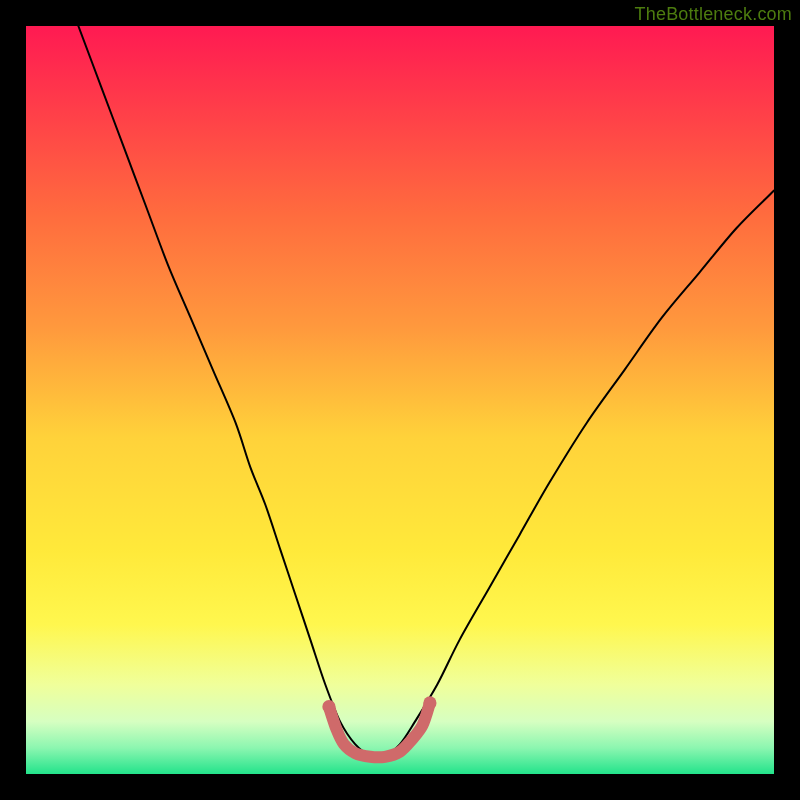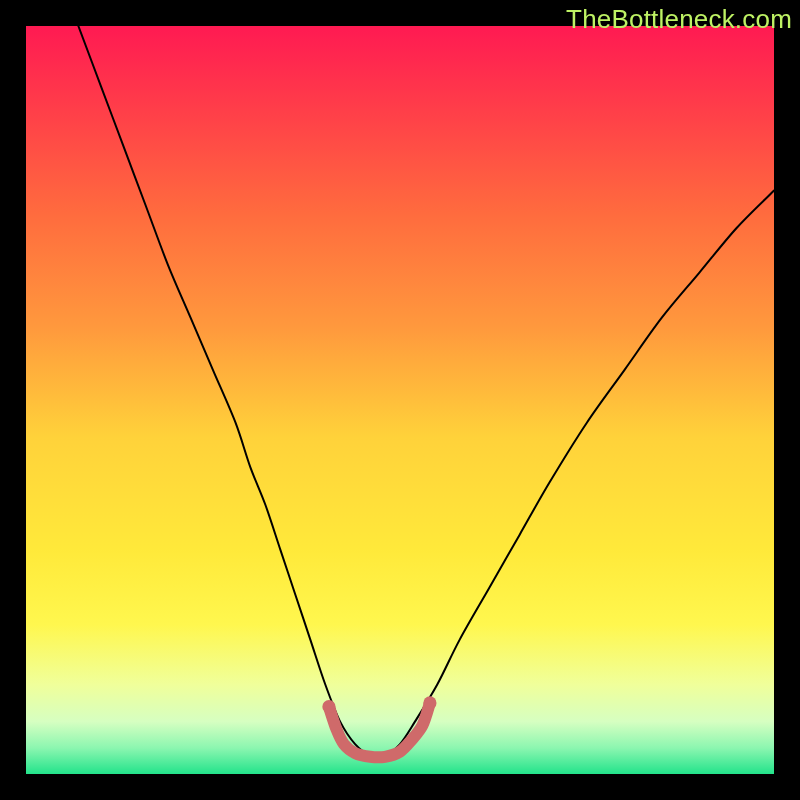--- a/index.html
+++ b/index.html
@@ -23,22 +23,22 @@
     position: absolute;
     left: 0;
     top: 0;
     width: 748px;
     height: 748px;
   }
   .watermark {
     position: absolute;
     top: 4px;
     right: 8px;
-    color: #bef264;
-    font-size: 26px;
+    color: #4d7c0f;
+    font-size: 18px;
     font-weight: 500;
     letter-spacing: 0.2px;
     user-select: none;
   }
 </style>
 </head>
 <body>
 
 <div class="frame">
   <svg class="plot-area" viewBox="0 0 748 748" preserveAspectRatio="none">

